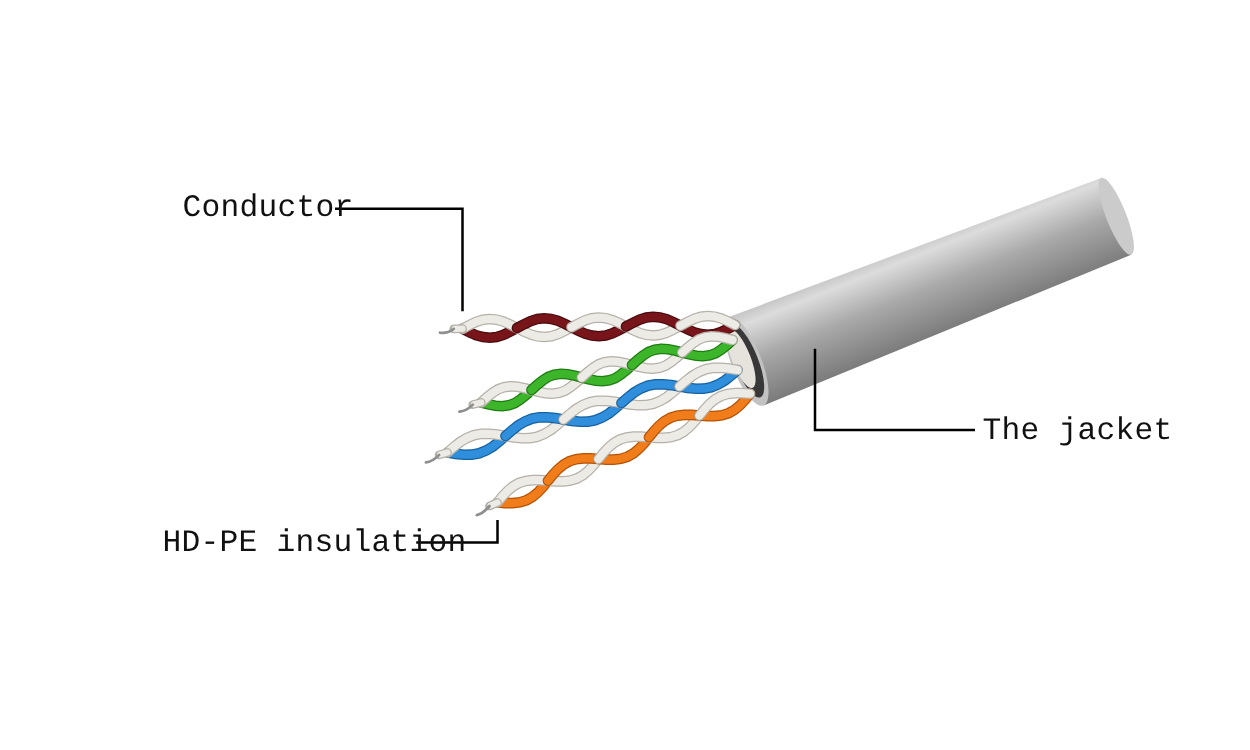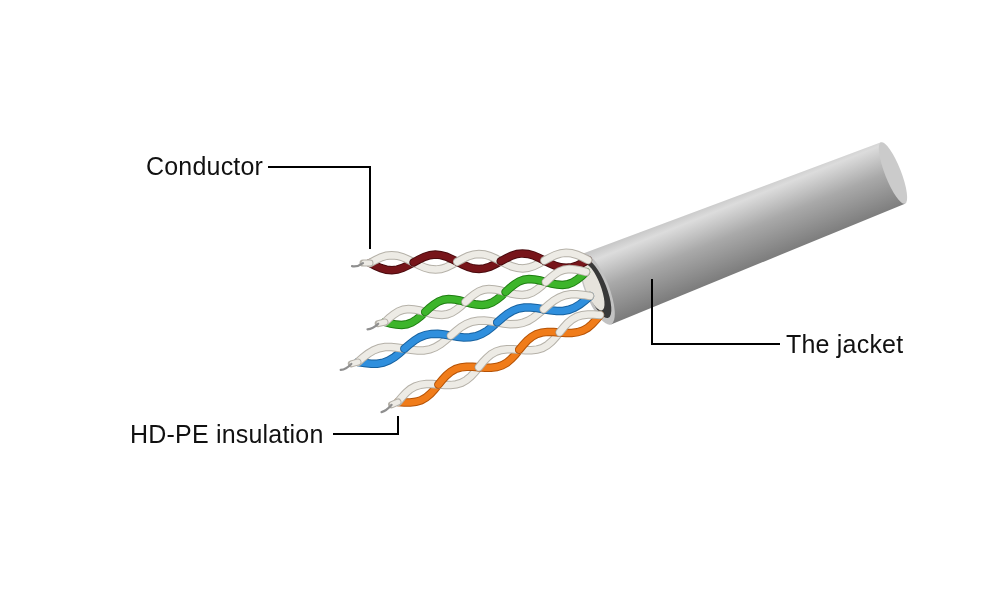--- a/index.html
+++ b/index.html
@@ -1,21 +1,21 @@
 <!DOCTYPE html>
 <html><head>
 <meta charset="utf-8">
 <style>
   html,body{margin:0;padding:0;background:#ffffff;}
   .stage{
     position:relative;
     width:1000px;height:600px;
     background:#ffffff;
     overflow:hidden;
-    font-family:Liberation Sans, sans-serif;
+    font-family:Liberation Mono, monospace;
   }
   .stage svg{position:absolute;left:0;top:0;}
   .label{
     position:absolute;
     font-size:25px;
     color:#111111;
     white-space:nowrap;
     letter-spacing:0.2px;
   }
   #label-conductor{left:146px;top:152px;}

